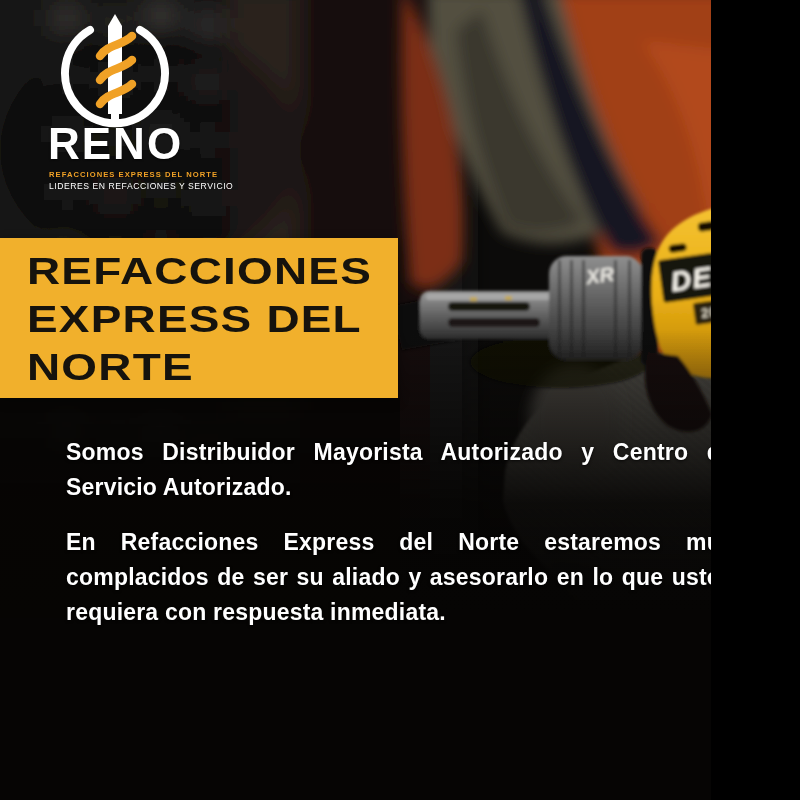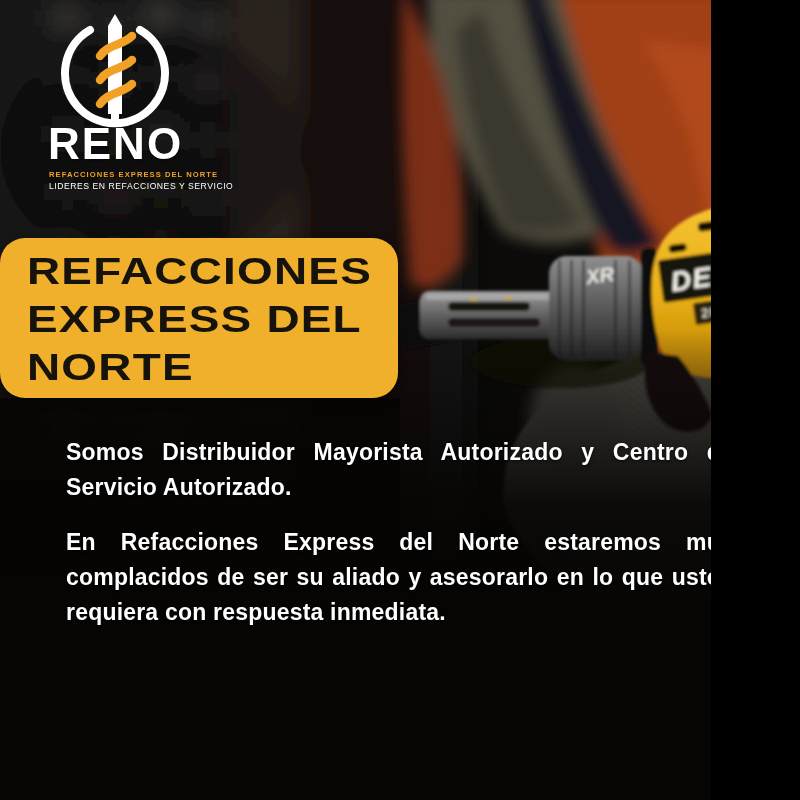--- a/index.html
+++ b/index.html
@@ -25,21 +25,20 @@
   .brand-tag2 {
     position:absolute; left:3px; top:171px; color:#fff;
     font-size:8.6px; font-weight:400; letter-spacing:0.55px; white-space:nowrap;
   }
 
   
   .banner {
     position:absolute; left:0; top:238px; width:398px; height:160px;
     background:#F1B02C; z-index:3; box-shadow:0 3px 10px rgba(0,0,0,.45);
     padding:10px 0 0 27px;
-    border-radius:25px;
   }
   .banner h1 {
     font-size:37px; line-height:48px; font-weight:700; color:#16130D;
     letter-spacing:1px; white-space:pre-line;
     transform:scaleX(1.24); transform-origin:left top;
   }
 
   
   .copy { position:absolute; left:66px; top:435px; width:668px; z-index:3; }
   .copy p {

